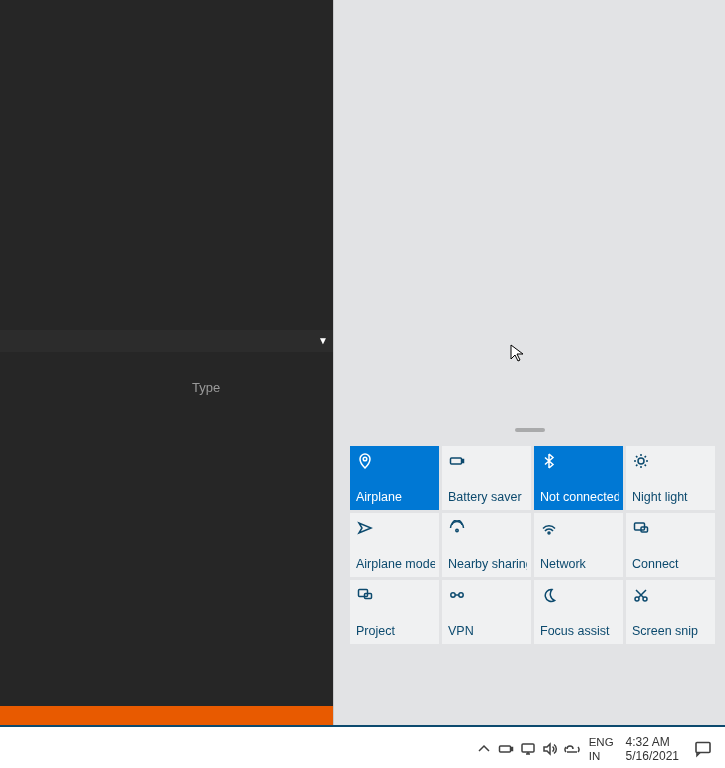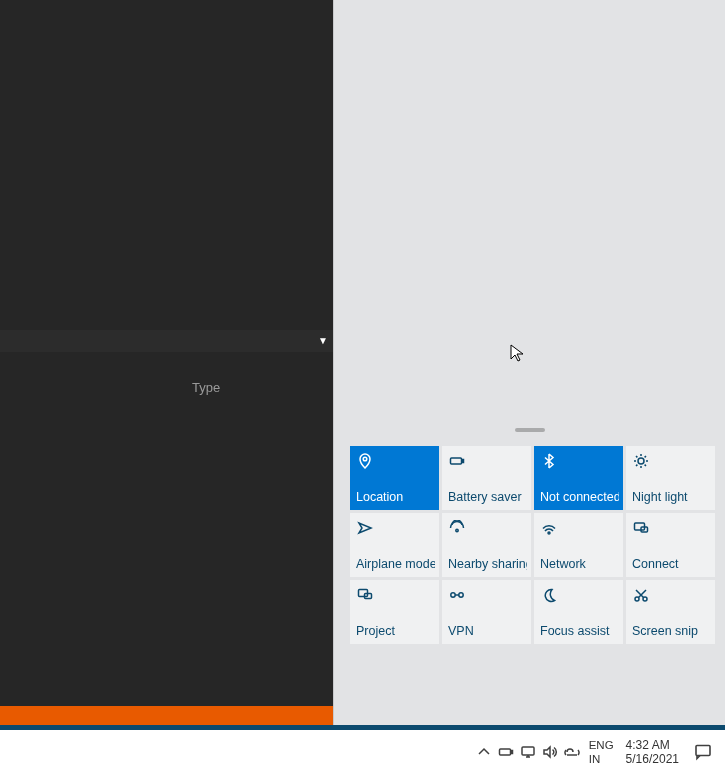--- a/index.html
+++ b/index.html
@@ -69,21 +69,21 @@
   .tile .tile-icon {
     position:absolute; left:6px; top:6px; width:18px; height:18px;
     display:flex; align-items:center; justify-content:center;
   }
   .tile .tile-icon svg { width:16px; height:16px; stroke:currentColor; fill:none; stroke-width:1.5; }
   .tile .tile-label { position:absolute; left:6px; bottom:6px; right:4px; white-space:nowrap; overflow:hidden; }
 
   
   .taskbar {
     position:absolute; left:0; top:725px; width:725px; height:43px;
-    background:#ffffff; border-top:5px solid #0c4a6e;
+    background:#ffffff; border-top:2px solid #0c4a6e;
     display:flex; align-items:center;
   }
   .tray {
     position:absolute; right:4px; top:0; height:43px;
     display:flex; align-items:center;
   }
   .tray .tray-icon {
     width:22px; height:43px; display:flex; align-items:center; justify-content:center;
     color:#404040;
   }
@@ -123,21 +123,21 @@
 <div class="action-center">
   <div class="grip"></div>
   <div class="tiles" id="tiles">
       <div class="tile active">
         <span class="tile-icon">
           <svg viewBox="0 0 16 16">
             <path d="M8 1 a5 5 0 0 1 5 5 c0 4 -5 9 -5 9 s-5 -5 -5 -9 a5 5 0 0 1 5 -5 z"></path>
             <circle cx="8" cy="6" r="1.8"></circle>
           </svg>
         </span>
-        <span class="tile-label">Location</span>
+        <span class="tile-label">Airplane</span>
       </div>
       <div class="tile disabled">
         <span class="tile-icon">
           <svg viewBox="0 0 16 16">
             <rect x="1.5" y="5" width="11" height="6" rx="1"></rect>
             <rect x="13" y="6.5" width="1.5" height="3"></rect>
           </svg>
         </span>
         <span class="tile-label">Battery saver</span>
       </div>

